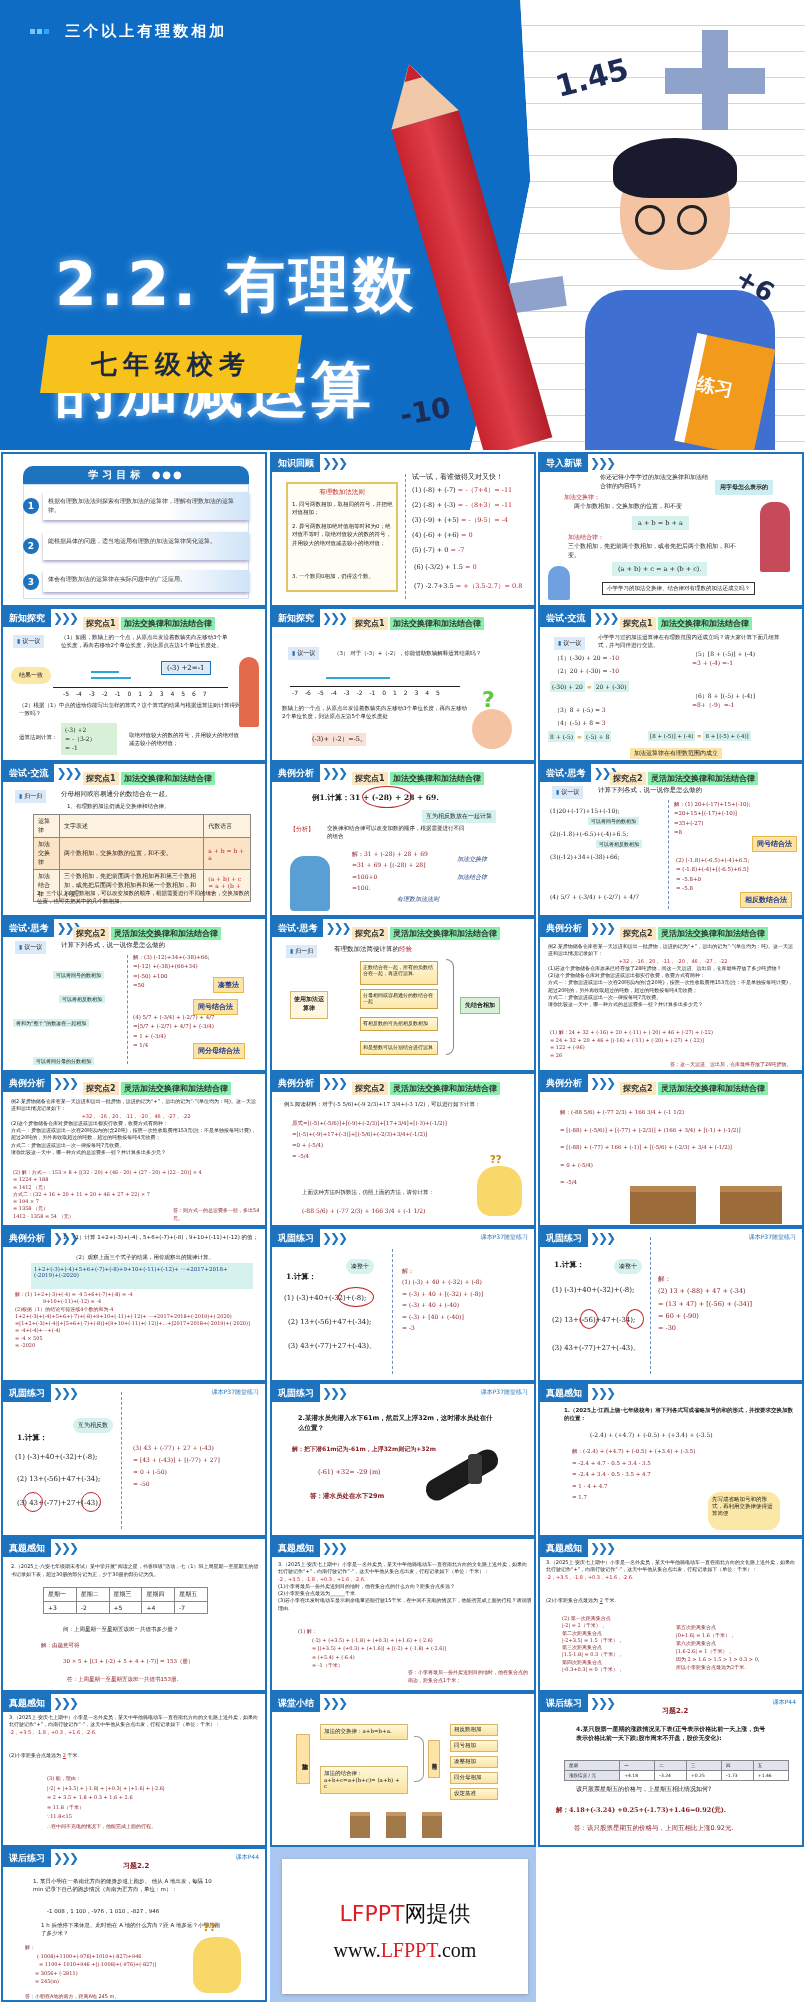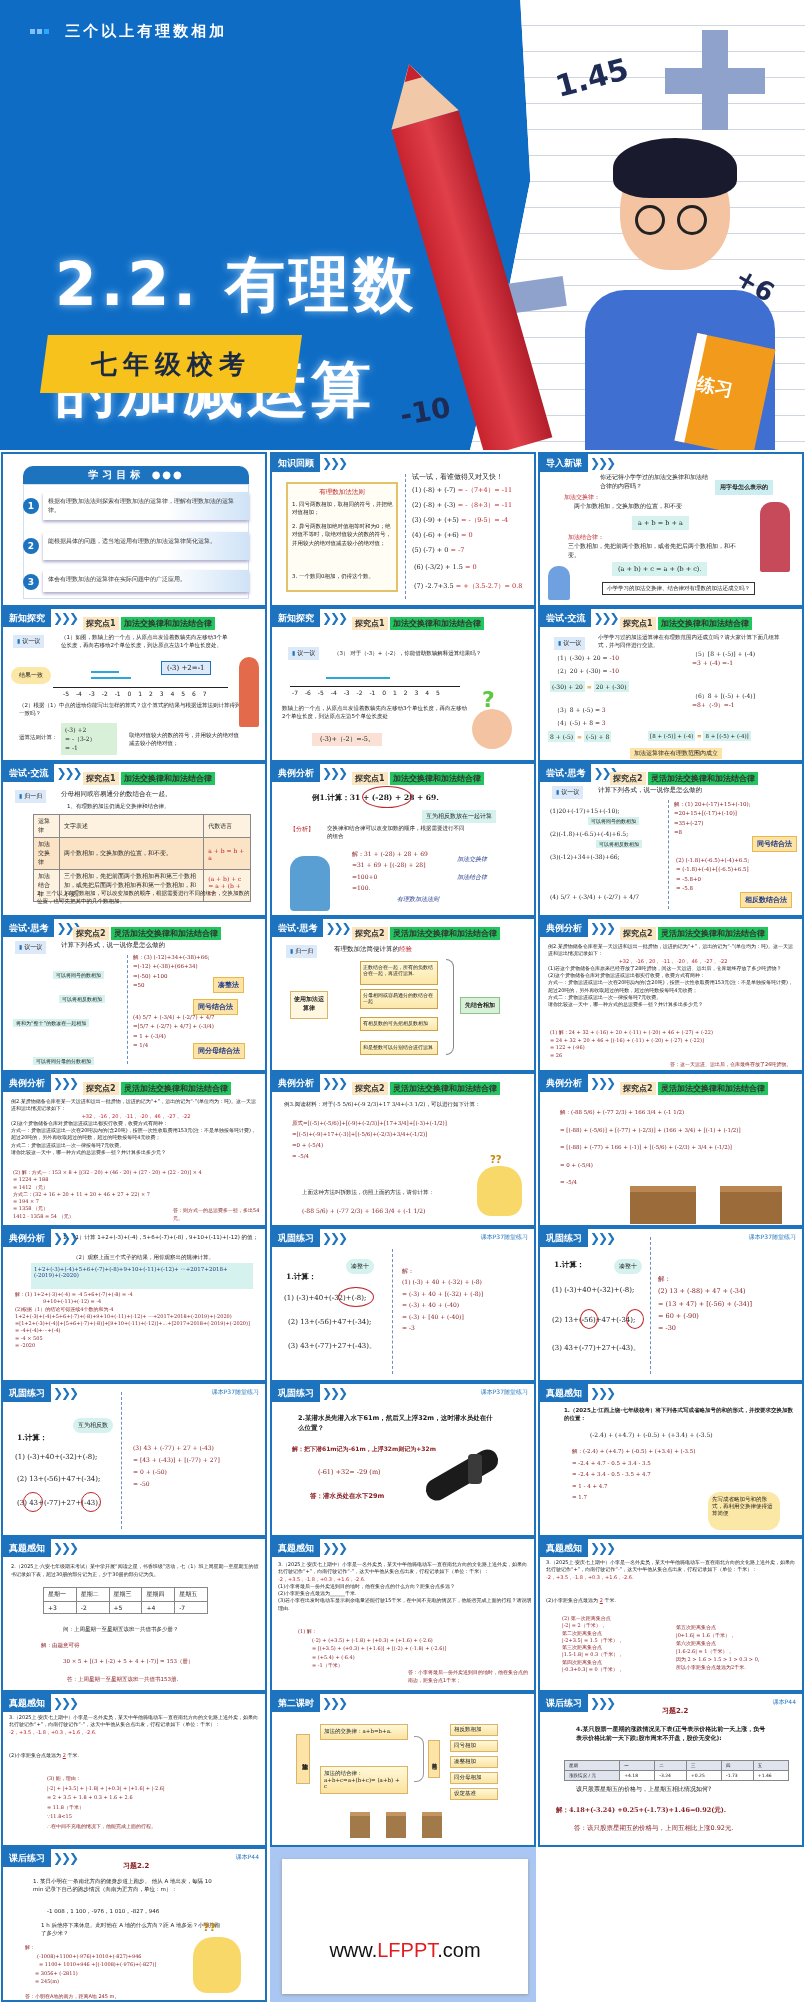--- a/index.html
+++ b/index.html
@@ -26,39 +26,39 @@
 .cover .plusv{position:absolute;left:702px;top:30px;width:26px;height:100px;background:#8ea2cc}
 .cover .plush{position:absolute;left:665px;top:68px;width:100px;height:26px;background:#8ea2cc}
 .cover .minus{position:absolute;left:505px;top:280px;width:60px;height:30px;background:#8ea2cc;transform:rotate(-8deg)}
 
 .grid{position:absolute;left:0;top:450px;width:805px}
 .slide{position:absolute;width:266px;height:155px;background:#fff;border:2px solid #1e73be;overflow:hidden}
 .slide .hdr{position:absolute;left:0;top:0;height:18px;background:#1e73be;color:#fff;font-size:9px;line-height:18px;padding:0 6px;font-weight:bold}
 .slide .hdr:after{content:"❯❯❯";position:absolute;left:100%;top:0;color:#1e73be;font-size:12px;line-height:18px;padding-left:2px;letter-spacing:-2px}
 .tag{position:absolute;top:8px;font-size:8px;font-weight:bold;padding:1px 3px}
 .tag.k{background:#fbe6c2;color:#333;left:80px}
-.tag.t{background:#22c55e;color:#333;left:118px}
+.tag.t{background:#86efac;color:#333;left:118px}
 .tagc{position:absolute;top:4px;right:6px;font-size:6px;color:#1e73be}
 .txt{position:absolute;font-size:6.5px;line-height:1.5;color:#222}
 .red{color:#c0262c}
 .dred{color:#8a1e22}
 .m{font-family:"DejaVu Serif",serif}
 .mini{font-size:6px}
 .teal{background:#d6f2ee}
 .badge{position:absolute;font-size:7px;font-weight:bold;padding:2px 4px;background:#fde4a6;color:#1e3a8a;border:1px solid #e7b84a}
 .numline{position:absolute;height:1px;background:#222}
 .cloud{position:absolute;background:#fce8a6;border-radius:12px;font-size:6px;padding:4px}
 table.t{border-collapse:collapse;font-size:6px;position:absolute}
 table.t td{border:1px solid #888;padding:2px 4px}
 .goalhdr{position:absolute;left:20px;top:12px;width:226px;height:18px;background:#1e73be;border-radius:10px 10px 0 0;color:#fff;font-weight:bold;font-size:10px;text-align:center;line-height:18px;letter-spacing:4px}
 .goalitem{position:absolute;left:40px;width:206px;height:28px;background:linear-gradient(90deg,#fff 60%,#cfe3f7);box-shadow:0 2px 3px #aac;font-size:6px;line-height:1.5;padding:4px 5px;color:#333}
 .goalnum{position:absolute;left:20px;width:16px;height:16px;border-radius:50%;background:#1e73be;color:#fff;font-size:9px;text-align:center;line-height:16px;font-weight:bold}
 .lfbox{position:absolute;left:10px;top:10px;width:246px;height:135px;background:#fff;box-shadow:0 1px 3px #999}
 .lf1{position:absolute;top:40px;left:0;width:100%;text-align:center;font-size:22px;font-family:"DejaVu Sans",sans-serif}
-.lf2{position:absolute;top:80px;left:0;width:100%;text-align:center;font-size:20px;font-family:Liberation Sans, sans-serif}
+.lf2{position:absolute;top:80px;left:0;width:100%;text-align:center;font-size:20px;font-family:Liberation Serif, serif}
 </style>
 </head>
 <body>
 
 <div class="cover">
   <div class="paper">
       <div class="lines"></div>
     </div>
   <div class="plusv"></div>
   <div class="plush"></div>
@@ -161,21 +161,21 @@
   <div class="slide" style="left:270px;top:157px">
     <div class="hdr">新知探究</div>
     <div class="tag k">探究点1</div>
     <div class="tag t">加法交换律和加法结合律</div>
     <div style="position:absolute;left:16px;top:38px;font-size:6px;background:#dce9f8;padding:2px 4px"><span style="color:#1e73be">▮</span> <span>议一议</span></div>
     <div class="txt" style="left:62px;top:40px;width:190px;font-size:5.5px">（3） 对于（-3）+（-2），你能借助数轴解释运算结果吗？</div>
     <div class="numline" style="left:18px;top:77px;width:170px"></div>
     <div style="position:absolute;left:54px;top:68px;width:64px;height:2px;background:#2aa8d8"></div>
     <div class="txt mini" style="left:20px;top:79px;word-spacing:5px"><span>-7</span> <span>-6</span> <span>-5</span> <span>-4</span> <span>-3</span> <span>-2</span> <span>-1</span> <span>0</span> <span>1</span> <span>2</span> <span>3</span> <span>4</span> <span>5</span></div>
     <div class="txt" style="left:10px;top:95px;width:185px;font-size:5.5px">数轴上的一个点，从原点出发沿着数轴先向左移动3个单位长度，再向左移动2个单位长度，到达原点左边5个单位长度处</div>
-    <div style="position:absolute;left:40px;top:124px;background:#fbe0d6;font-size:6.5px;padding:2px 8px" class="m">(-3)+（-2）=-5。</div>
+    <div style="position:absolute;left:40px;top:124px;background:#fbe0d6;font-size:6.5px;padding:2px 0" class="m">(-3)+（-2）=-5。</div>
     <div style="position:absolute;left:210px;top:78px;font-size:22px;color:#5cc83c;font-weight:bold">?</div>
     <div style="position:absolute;left:200px;top:100px;width:40px;height:40px;background:#f4c3a2;border-radius:50%"></div>
   </div>
 
   <div class="slide" style="left:538px;top:157px">
     <div class="hdr">尝试·交流</div>
     <div class="tag k">探究点1</div>
     <div class="tag t">加法交换律和加法结合律</div>
     <div style="position:absolute;left:14px;top:28px;font-size:6px;background:#dce9f8;padding:2px 4px"><span style="color:#1e73be">▮</span> <span>议一议</span></div>
     <div class="txt" style="left:58px;top:24px;width:190px;font-size:5.5px">小学学习过的加法运算律在有理数范围内还成立吗？请大家计算下面几组算式，并与同伴进行交流。</div>
@@ -576,21 +576,21 @@
       <div>(3) 能，理由：</div>
       <div>|-2| + |+3.5| + |-1.8| + |+0.3| + |+1.6| + |-2.6|</div>
       <div>= 2 + 3.5 + 1.8 + 0.3 + 1.6 + 2.6</div>
       <div>= 11.8（千米）</div>
       <div>∵11.8&lt;15</div>
       <div>∴在中间不充电的情况下，他能完成上面的行程。</div>
     </div>
   </div>
 
   <div class="slide" style="left:270px;top:1242px">
-    <div class="hdr">第二课时</div>
+    <div class="hdr">课堂小结</div>
     <div style="position:absolute;left:24px;top:40px;width:14px;height:50px;background:#fde4a6;border:1px solid #d8b56a;font-size:6px;writing-mode:vertical-rl;text-align:center;padding:2px 0">加法运算律</div>
     <div style="position:absolute;left:48px;top:30px;width:88px;height:16px;background:linear-gradient(#fff8d8,#fbe3a0);border:1px solid #d8b56a;font-size:5.5px;padding:3px" class="m">加法的交换律：a+b=b+a.</div>
     <div style="position:absolute;left:48px;top:72px;width:88px;height:28px;background:linear-gradient(#fff8d8,#fbe3a0);border:1px solid #d8b56a;font-size:5.5px;padding:3px" class="m">
       <div>加法的结合律：</div>
       <div>a+b+c=a+(b+c)= (a+b) + c</div>
     </div>
     <div style="position:absolute;left:142px;top:42px;width:10px;height:46px;border:1px solid #999;border-left:none;border-radius:0 8px 8px 0"></div>
     <div style="position:absolute;left:156px;top:46px;width:12px;height:38px;background:#fde4a6;border:1px solid #d8b56a;font-size:5.5px;writing-mode:vertical-rl;text-align:center">简化运算</div>
     <div style="position:absolute;left:178px;top:30px;width:48px;height:12px;background:linear-gradient(#fff8d8,#fbe3a0);border:1px solid #d8b56a;font-size:5.5px;padding:1px 3px">相反数相加</div>
     <div style="position:absolute;left:178px;top:46px;width:48px;height:12px;background:linear-gradient(#fff8d8,#fbe3a0);border:1px solid #d8b56a;font-size:5.5px;padding:1px 3px">同号相加</div>
@@ -646,17 +646,18 @@
       <div style="padding-left:10px">= 3056+ (-2811)</div>
       <div style="padding-left:10px">= 245(m)</div>
     </div>
     <div class="txt dred" style="left:22px;top:144px;font-size:5px">答：小明在A地的南方，距离A地 245 m。</div>
     <div style="position:absolute;left:190px;top:88px;width:48px;height:56px;background:#f9d86a;border-radius:20px 20px 14px 14px"></div>
     <div style="position:absolute;left:200px;top:72px;font-size:11px;color:#c9860a;font-weight:bold">??</div>
   </div>
 
   <div class="slide" style="left:270px;top:1397px;background:#a9c7f2;border-color:#a9c7f2">
     <div class="lfbox">
+      <div class="lf1"><span style="color:#e11b22">LFPPT</span><span style="color:#111">网提供</span></div>
       <div class="lf2"><span style="color:#111">www.</span><span style="color:#e11b22">LFPPT</span><span style="color:#111">.com</span></div>
     </div>
   </div>
 
 </div>
 
 </body></html>

